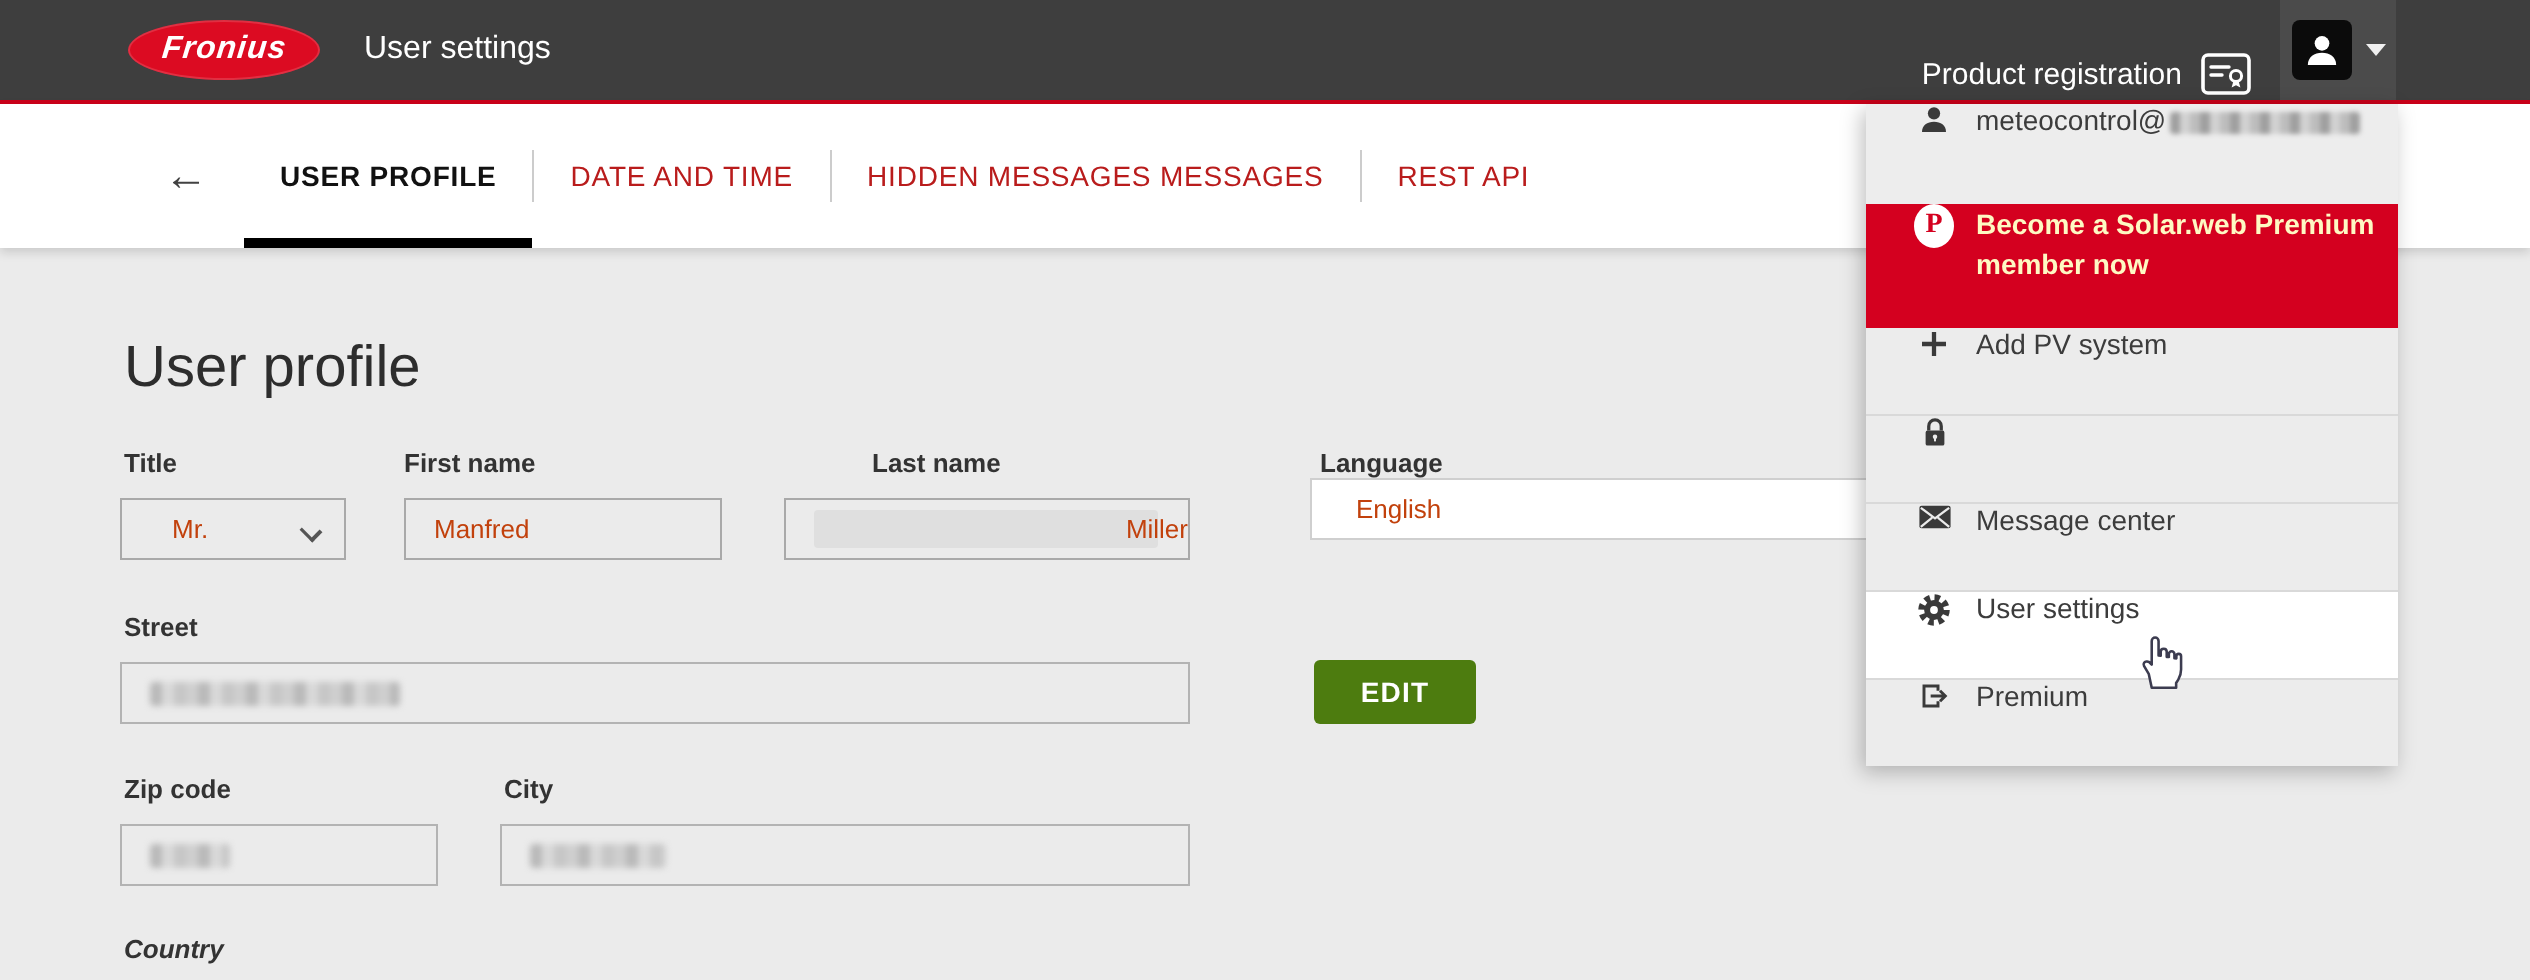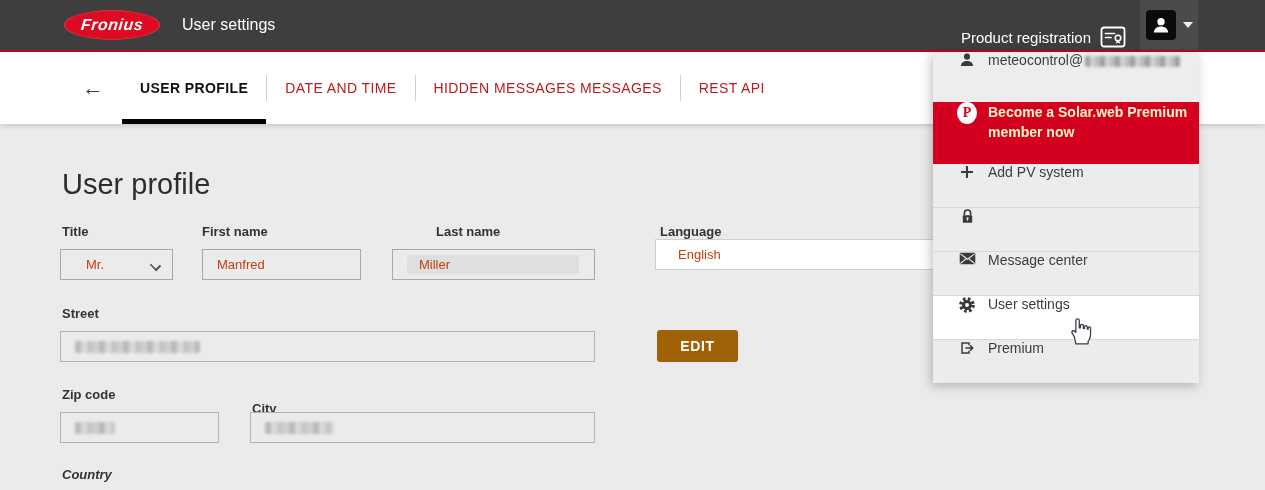--- a/index.html
+++ b/index.html
@@ -58,21 +58,21 @@
   .select-chev { position:absolute; right:12px; top:11px; width:9px; height:9px;
     border-right:2px solid #555; border-bottom:2px solid #555;
     transform:rotate(45deg) scaleY(.8); }
   .ln-band { position:absolute; left:14px; top:5px; width:172px; bottom:5px;
     background:#dfdfdf; border-radius:2px; }
   .ln-text { position:relative; padding-left:12px; }
   .blur-blob { height:12px; border-radius:2px;
     background:repeating-linear-gradient(90deg,#b9b9b9 0 6px,#d9d9d9 6px 12px,#c6c6c6 12px 18px,#cfcfcf 18px 24px);
     filter:blur(1.6px); }
   .edit-btn { position:absolute; left:657px; top:206px; width:81px; height:32px;
-    background:#a16207; color:#fff; border:none; border-radius:3px;
+    background:#4d7c0f; color:#fff; border:none; border-radius:3px;
     font-size:14px; font-weight:bold; letter-spacing:.6px;
     font-family:"Liberation Sans", sans-serif; cursor:pointer; }
 
   
   .menu { position:absolute; left:933px; top:52px; width:266px; z-index:5;
     background:#ececec; box-shadow:-2px 3px 10px rgba(0,0,0,0.25); }
   .menu-item { display:flex; align-items:flex-start; cursor:pointer; }
   .mi-icon { width:20px; margin-left:24px; margin-right:11px; flex:0 0 20px;
     display:flex; align-items:center; justify-content:center; }
   .mi-label { font-size:14px; color:#3c3c3c; }
@@ -150,21 +150,21 @@
       <span>Mr.</span>
       <span class="select-chev"></span>
     </div>
 
     <div class="f-label" style="left:202px; top:100px;">First name</div>
     <div class="f-input" style="left:202px; top:125px; width:159px; ">
       <span>Manfred</span>
     </div>
 
     <div class="f-label" style="left:392px; top:100px;padding-left:44px;">Last name</div>
-    <div class="f-input" style="left:392px; top:125px; width:203px; padding:0;">
+    <div class="f-input" style="left:392px; top:125px; width:203px; padding:0;justify-content:flex-end;">
       <span class="ln-band"></span>
       <span class="ln-text" style="padding-left:26px;">Miller</span>
     </div>
 
     <div class="f-label" style="left:660px; top:100px;">Language</div>
     <div class="f-input white" style="left:655px; top:115px; width:305px; padding-left:22px;">
       <span>English</span>
     </div>
 
     <div class="f-label" style="left:62px; top:182px;">Street</div>
@@ -172,21 +172,21 @@
       <span class="blur-blob" style="width:125px;"></span>
     </div>
 
     <button class="edit-btn">EDIT</button>
 
     <div class="f-label" style="left:62px; top:263px;">Zip code</div>
     <div class="f-input soft" style="left:60px; top:288px; width:159px;">
       <span class="blur-blob" style="width:40px;"></span>
     </div>
 
-    <div class="f-label" style="left:252px; top:277px;">City</div>
+    <div class="f-label" style="left:252px; top:263px;">City</div>
     <div class="f-input soft" style="left:250px; top:288px; width:345px;">
       <span class="blur-blob" style="width:68px;"></span>
     </div>
 
     <div class="f-label" style="left:62px; top:343px;font-style:italic;">Country</div>
   </div>
 
   <div class="menu">
 
     <div class="menu-item mi-account">

